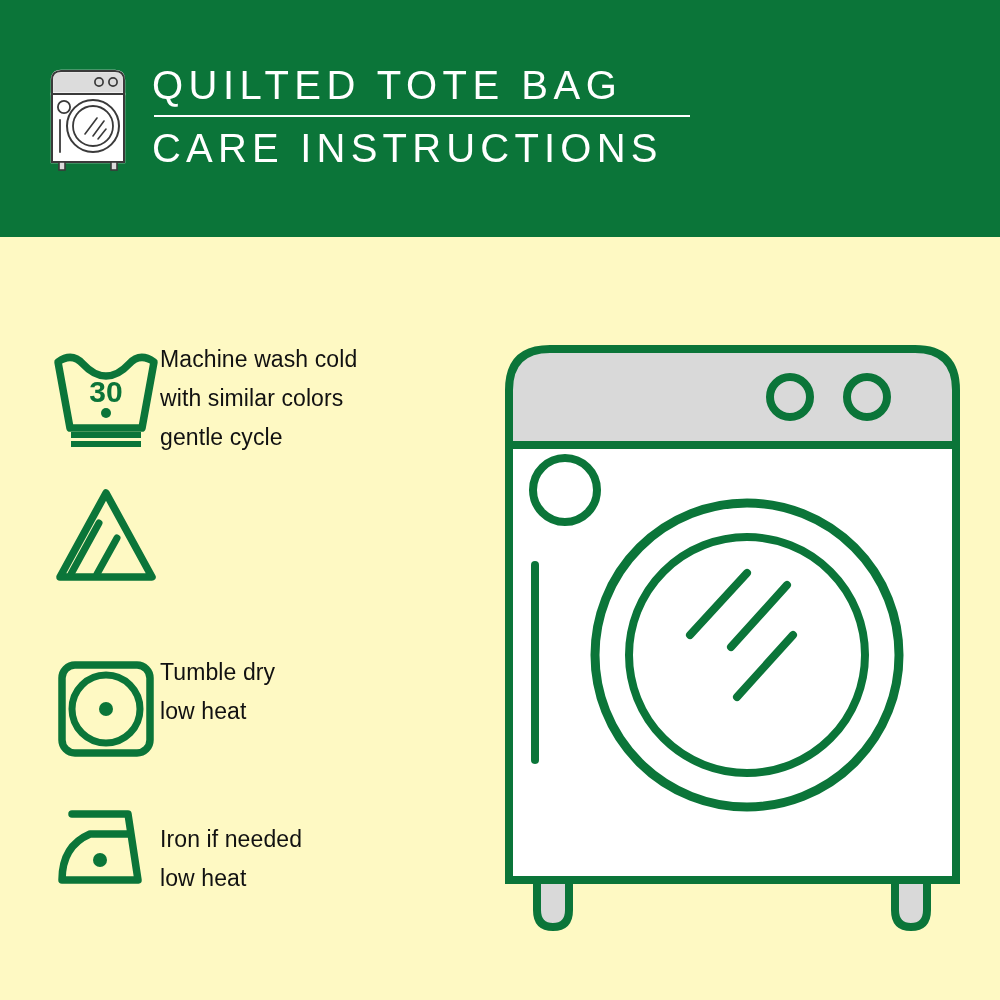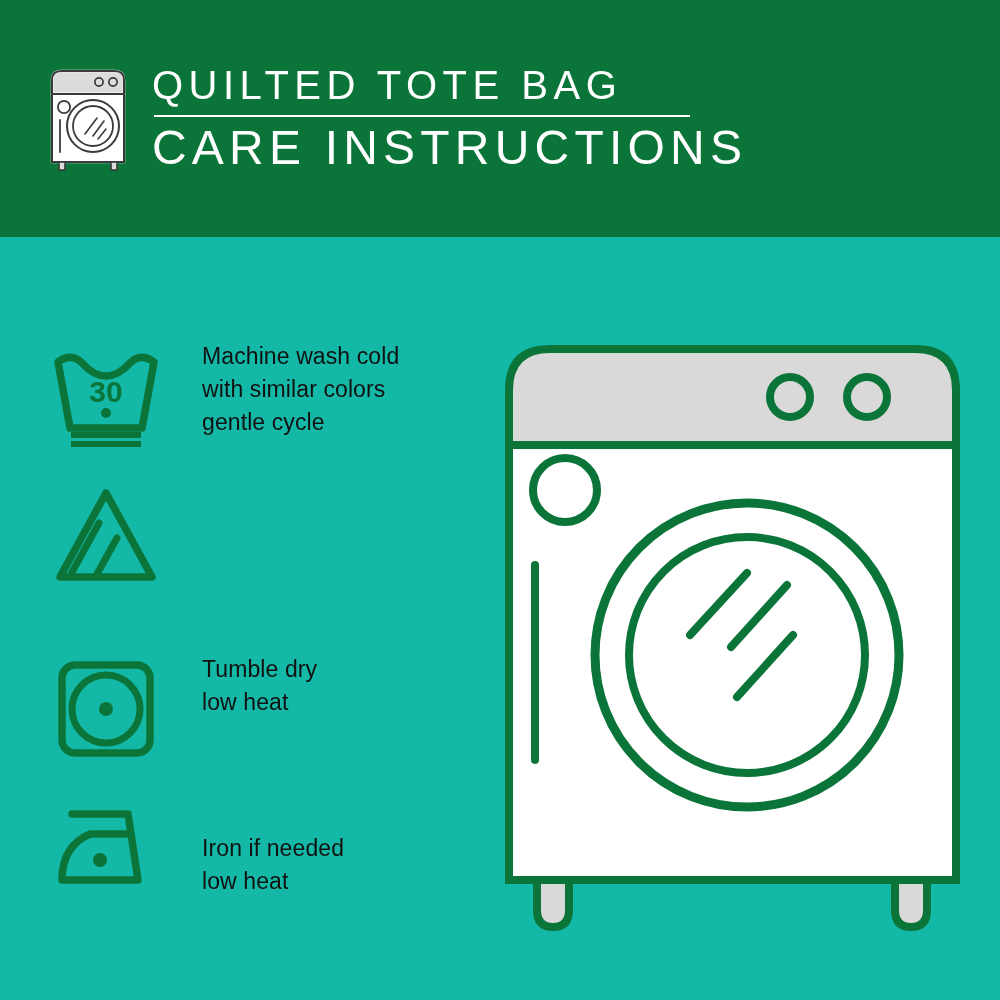--- a/index.html
+++ b/index.html
@@ -10,21 +10,21 @@
     width: 1000px;
     height: 1000px;
     background: #ffffff;
     font-family: "Liberation Sans", sans-serif;
     overflow: hidden;
   }
   #page {
     position: relative;
     width: 1000px;
     height: 1000px;
-    background: #14b8a6;
+    background: #fef9c3;
   }
 
   
   #header-band {
     position: absolute;
     left: 0;
     top: 0;
     width: 1000px;
     height: 237px;
     background: #0b7539;
@@ -56,21 +56,21 @@
     font-family: "Liberation Sans", sans-serif;
   }
   #title-divider {
     width: 536px;
     height: 2px;
     background: #ffffff;
     margin: 7px 0 8px 2px;
   }
   #title-sub {
     color: #ffffff;
-    font-size: 48px;
+    font-size: 40px;
     font-weight: 400;
     letter-spacing: 5.2px;
     line-height: 46px;
     white-space: nowrap;
     font-family: "Liberation Sans", sans-serif;
   }
 
   
   #care-list {
     position: absolute;
@@ -84,24 +84,23 @@
     display: flex;
     align-items: flex-start;
     width: 420px;
   }
   .care-symbol {
     width: 108px;
     height: 108px;
     flex: 0 0 auto;
   }
   .care-text {
-    margin-left: 42px;
     color: #111111;
     font-size: 23px;
-    line-height: 33px;
+    line-height: 39px;
     font-weight: 400;
     font-family: "Liberation Sans", sans-serif;
     white-space: pre-line;
     letter-spacing: 0.1px;
   }
 
   
   #machine-illustration {
     position: absolute;
     left: 495px;

